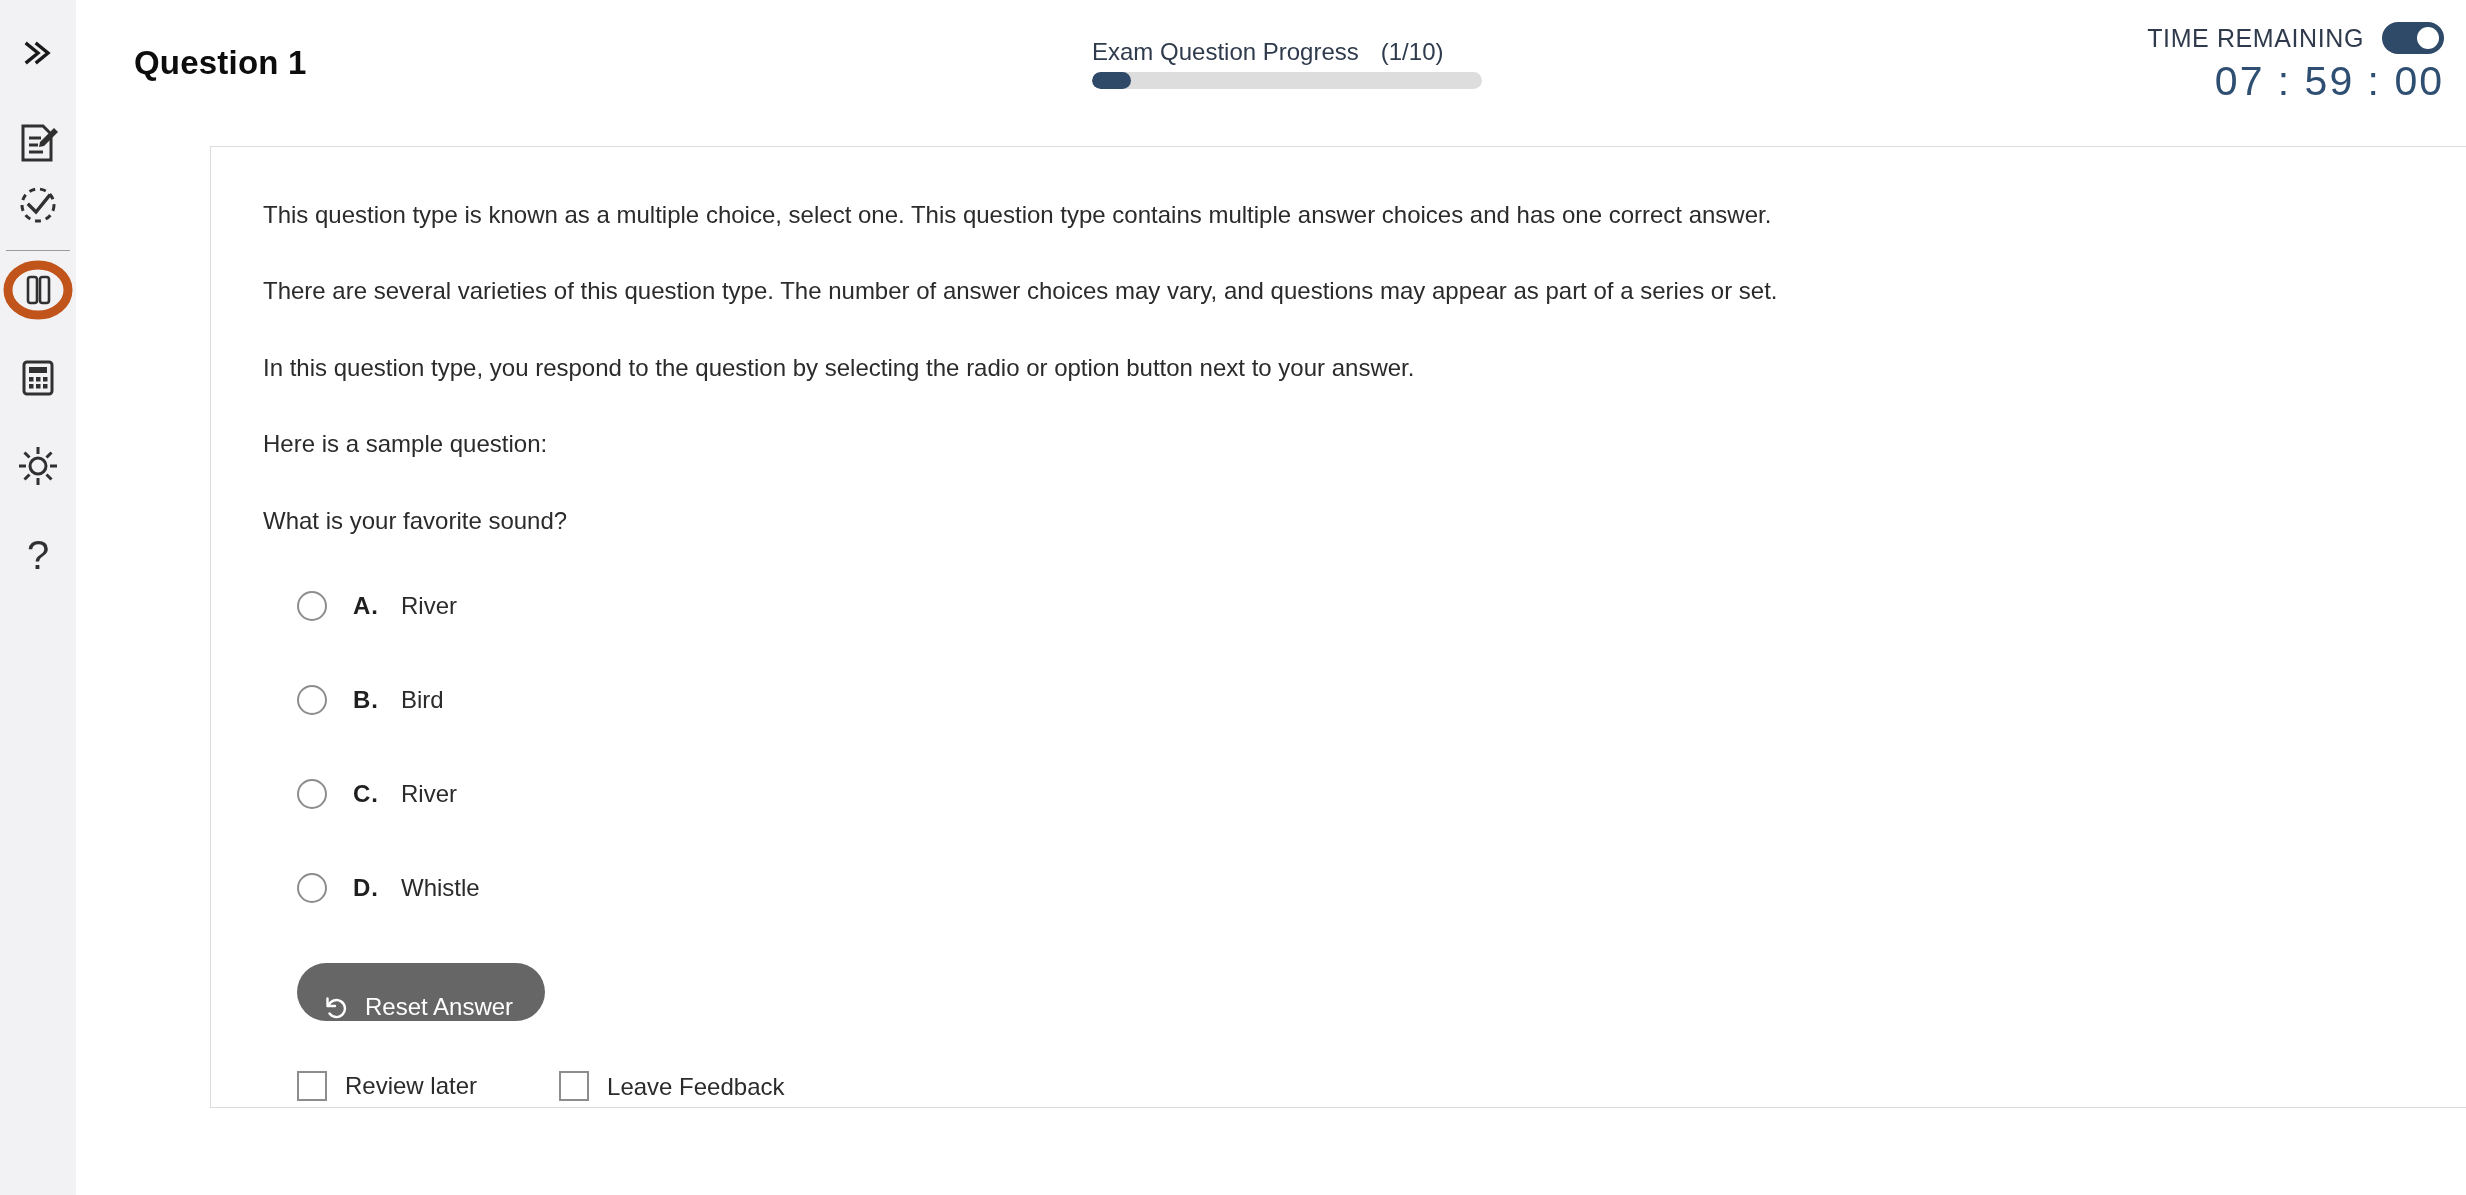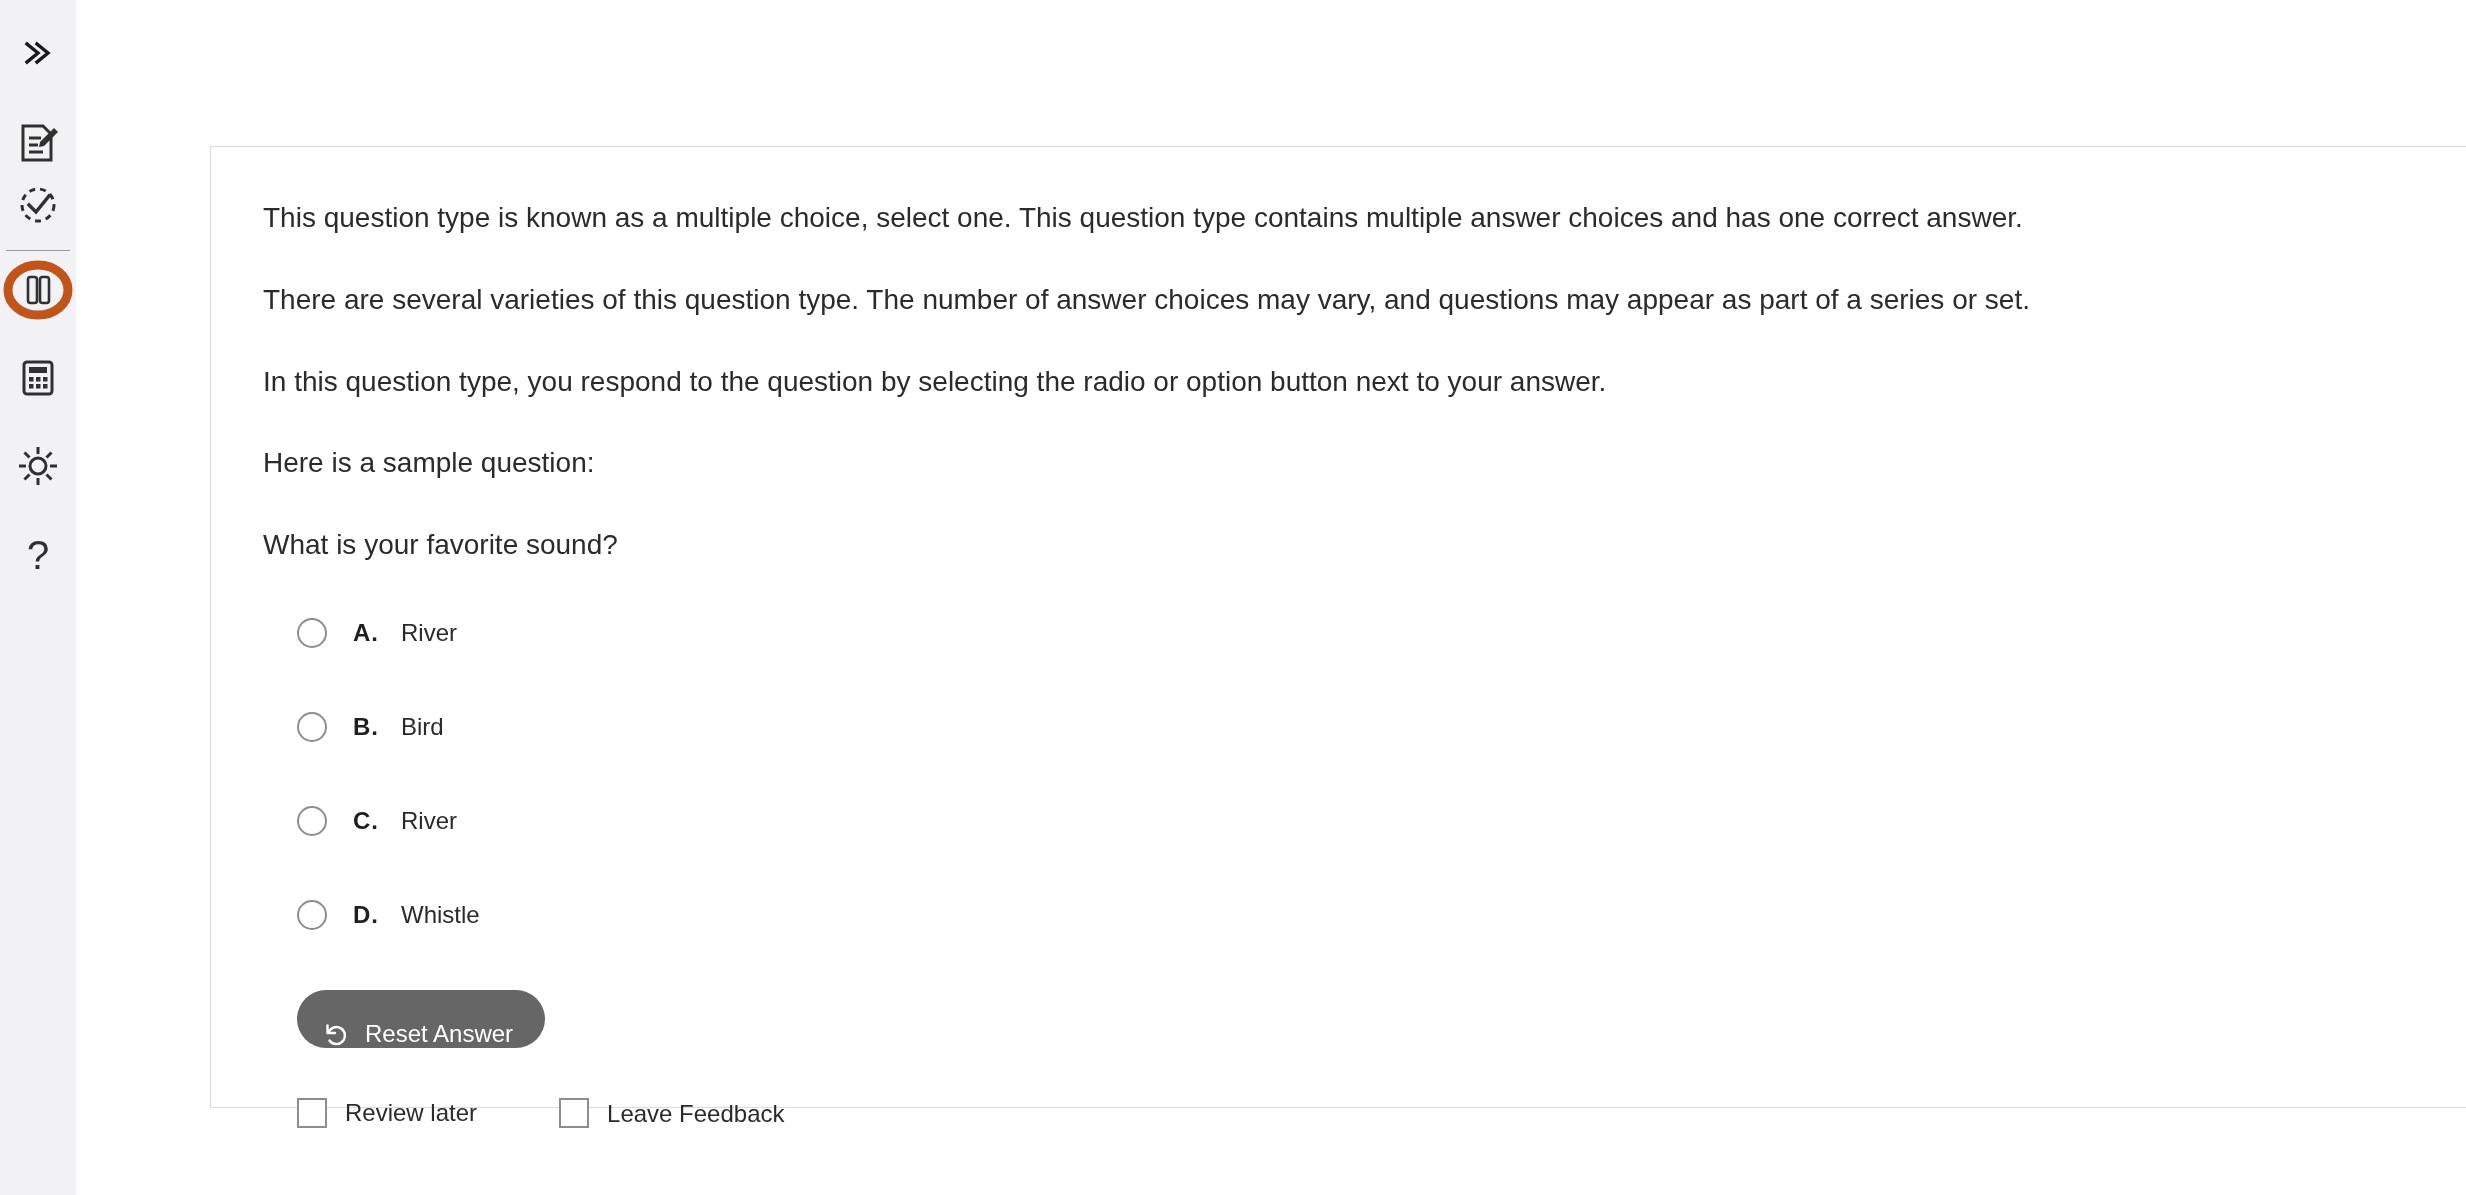--- a/index.html
+++ b/index.html
@@ -160,21 +160,21 @@
     height: 962px;
     border: 1px solid #dcdcdc;
     background: #ffffff;
   }
 
   .card-inner {
     padding: 52px 60px 0 52px;
   }
 
   .para {
-    font-size: 28px;
+    font-size: 24px;
     color: #2b2b2b;
     line-height: 1.35;
     margin-bottom: 44px;
   }
 
   .options {
     margin-top: 24px;
   }
   .option-row {
     display: flex;
@@ -344,20 +344,45 @@
         <svg width="40" height="46" viewBox="0 0 40 46">
           <text x="20" y="34" text-anchor="middle" font-family="Liberation Sans, sans-serif" font-size="40" fill="#303030">?</text>
         </svg>
       </span>
     </div>
 
   </div>
 
   <div class="main">
 
+    <div class="header">
+
+      <div class="q-title">Question 1</div>
+
+      <div class="progress-wrap">
+        <div class="progress-label-row">
+          <span>Exam Question Progress</span>
+          <span class="progress-count">(1/10)</span>
+        </div>
+        <div class="progress-track">
+          <div class="progress-fill" style="width: 10%;"></div>
+        </div>
+      </div>
+
+      <div class="timer-block">
+        <div class="timer-top">
+          <span class="timer-label">TIME REMAINING</span>
+          <span class="toggle">
+            <span class="toggle-knob"></span>
+          </span>
+        </div>
+        <div class="timer-value">07 : 59 : 00</div>
+      </div>
+
+    </div>
 
     <div class="card">
       <div class="card-inner">
 
         <div class="para">This question type is known as a multiple choice, select one. This question type contains multiple answer choices and has one correct answer.</div>
         <div class="para">There are several varieties of this question type. The number of answer choices may vary, and questions may appear as part of a series or set.</div>
         <div class="para">In this question type, you respond to the question by selecting the radio or option button next to your answer.</div>
         <div class="para">Here is a sample question:</div>
         <div class="para">What is your favorite sound?</div>
 

